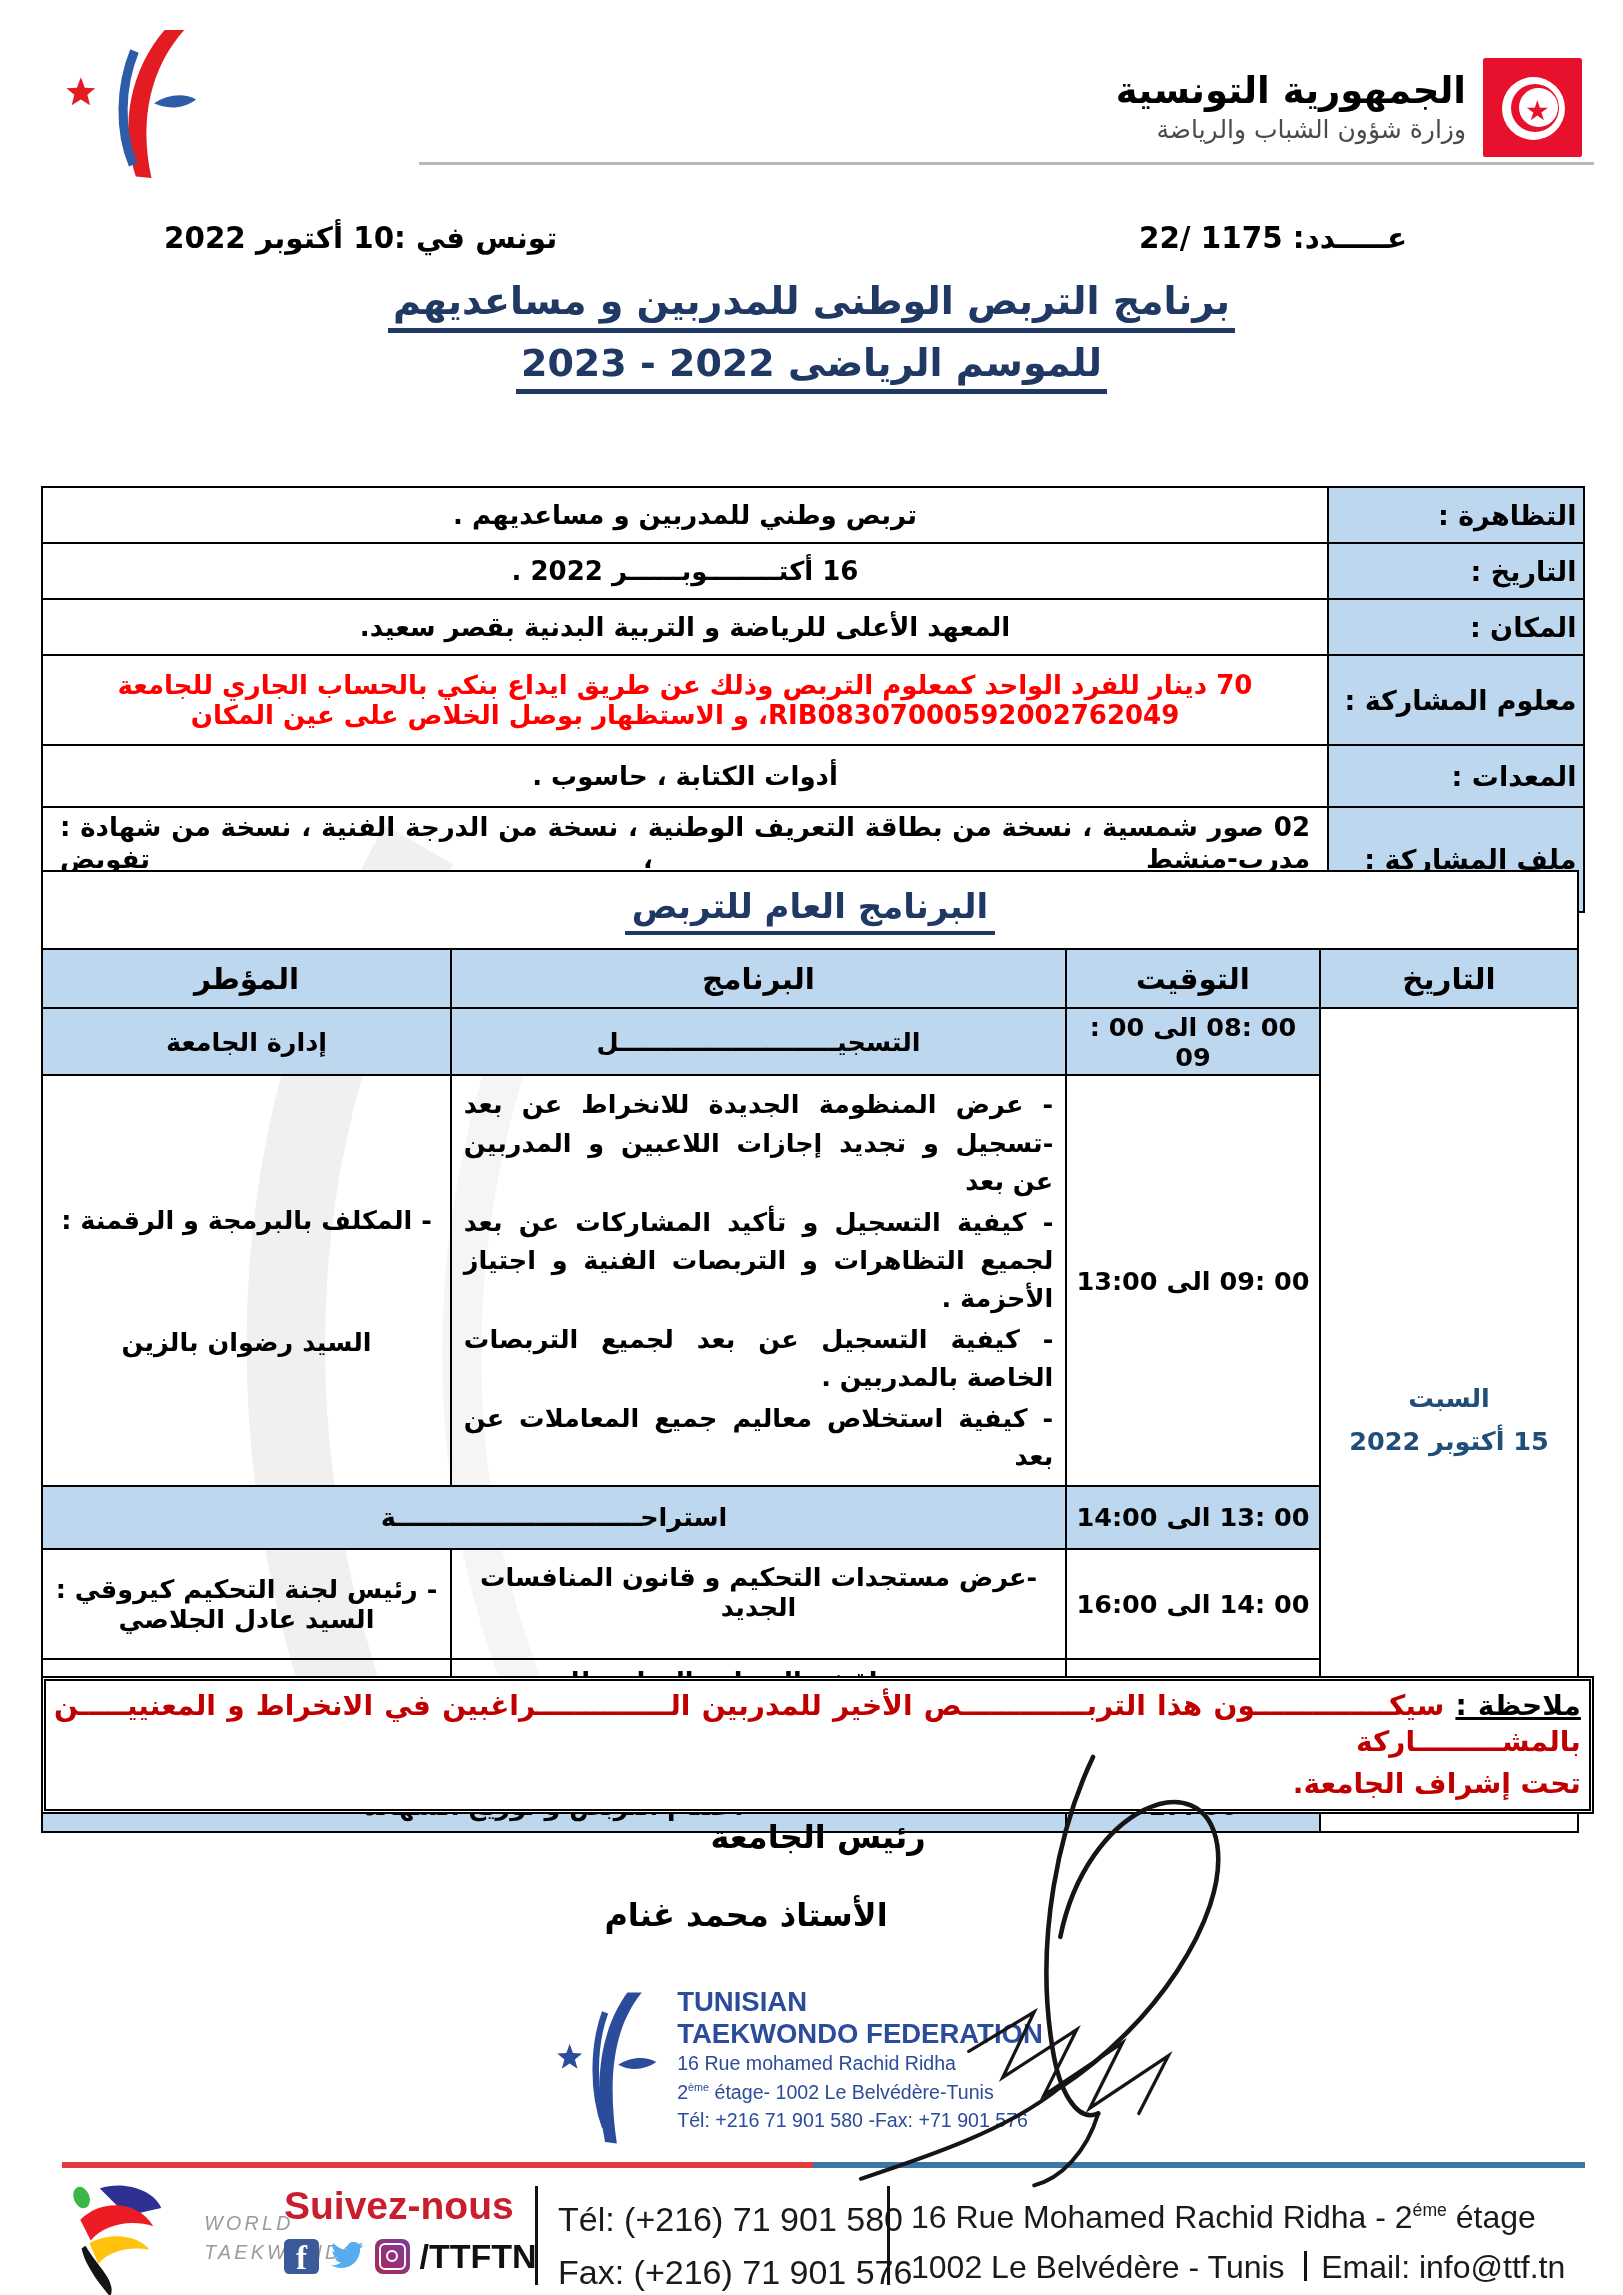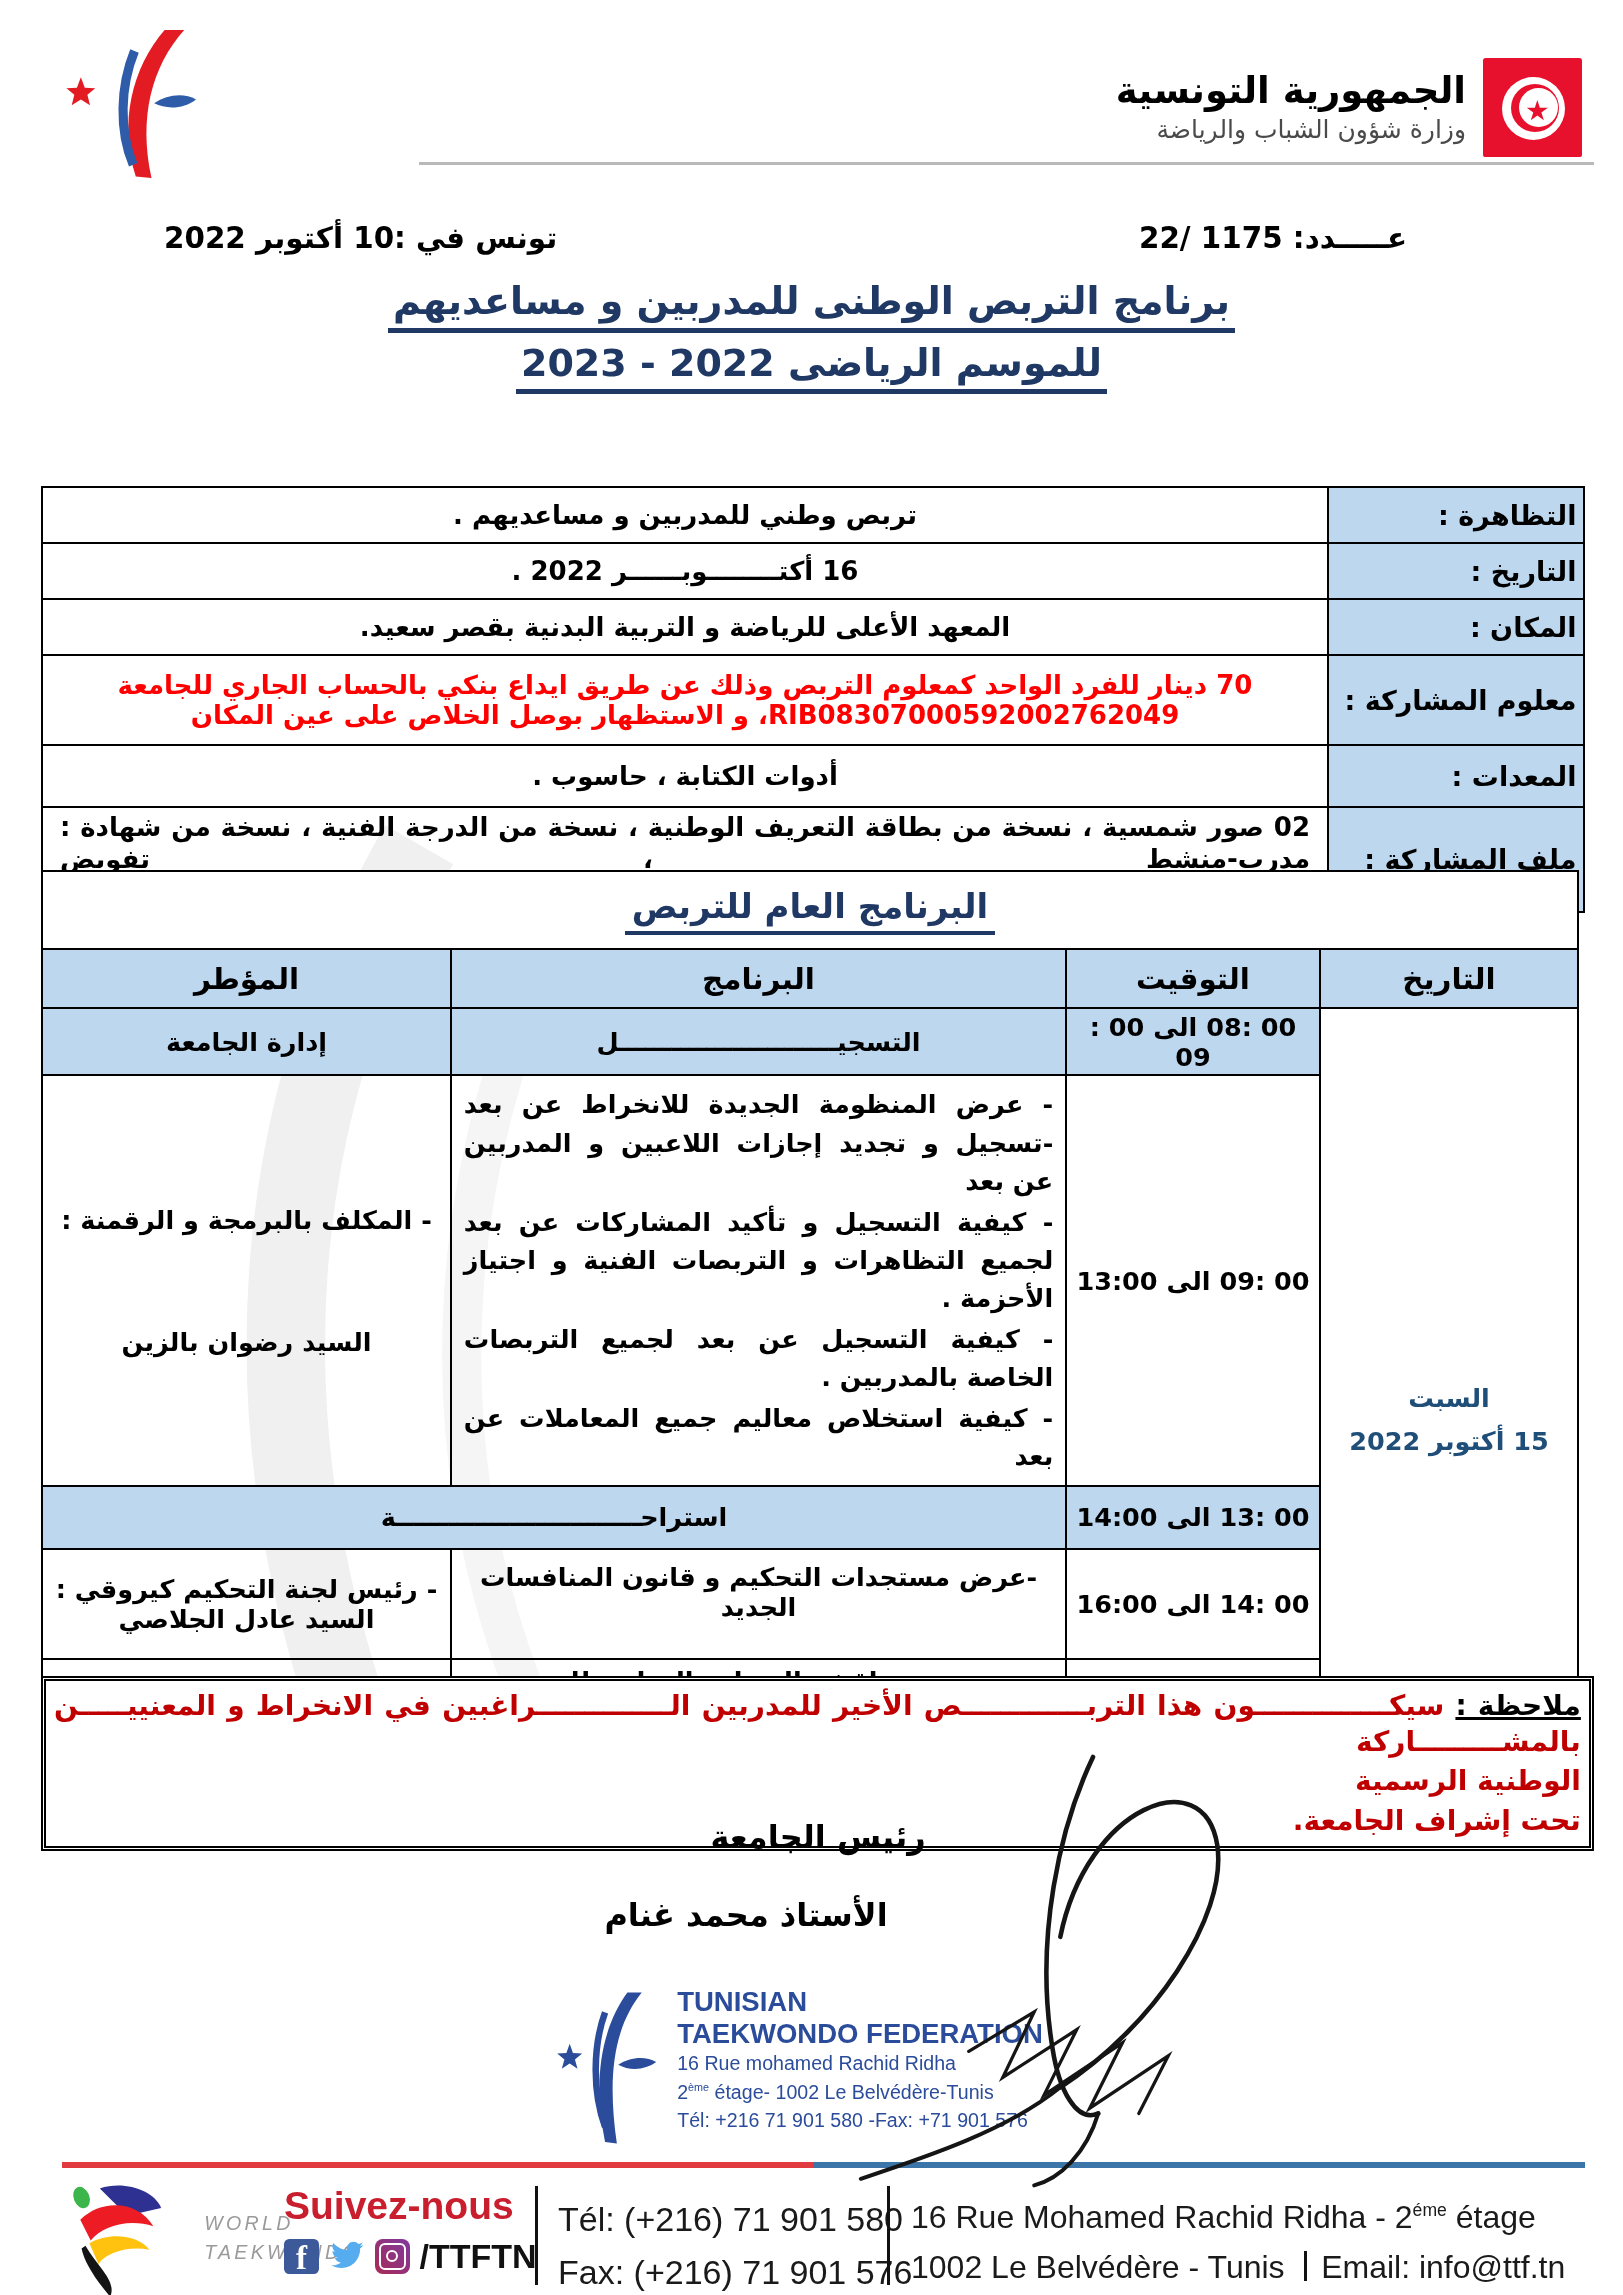--- a/index.html
+++ b/index.html
@@ -257,21 +257,20 @@
     <td colspan="2">اختتام التربص و توزيع الشهائد</td>
   </tr>
 </tbody>
   </table>
 
 <div class="note-box">
   <div class="note-l1">
     <span class="note-label">ملاحظة :</span>
     <span class="note-red">سيكــــــــــــــون هذا التربـــــــــــــص الأخير للمدربين الــــــــــــــراغبين في الانخراط و المعنييـــــن بالمشـــــــــاركة</span>
   </div>
-  <div class="note-l2"><span>الوطنية الرسمية</span></div>
   <div class="note-l3"><span>تحت إشراف الجامعة.</span></div>
 </div>
 
 <div class="sig-role">رئيس الجامعة</div>
 <div class="sig-name">الأستاذ محمد غنام</div>
 
 <div class="stamp">
   <svg width="118" height="164" viewBox="0 0 180 250">
     <polygon fill="#2B4C9B" points="30,88 35,102 49,103 38,112 42,126 30,118 18,126 22,112 11,103 25,102"></polygon>
     <path d="M 140 10 C 100 60, 86 130, 102 240 L 84 238 C 64 140, 80 62, 118 10 Z" fill="#2B4C9B"></path>

